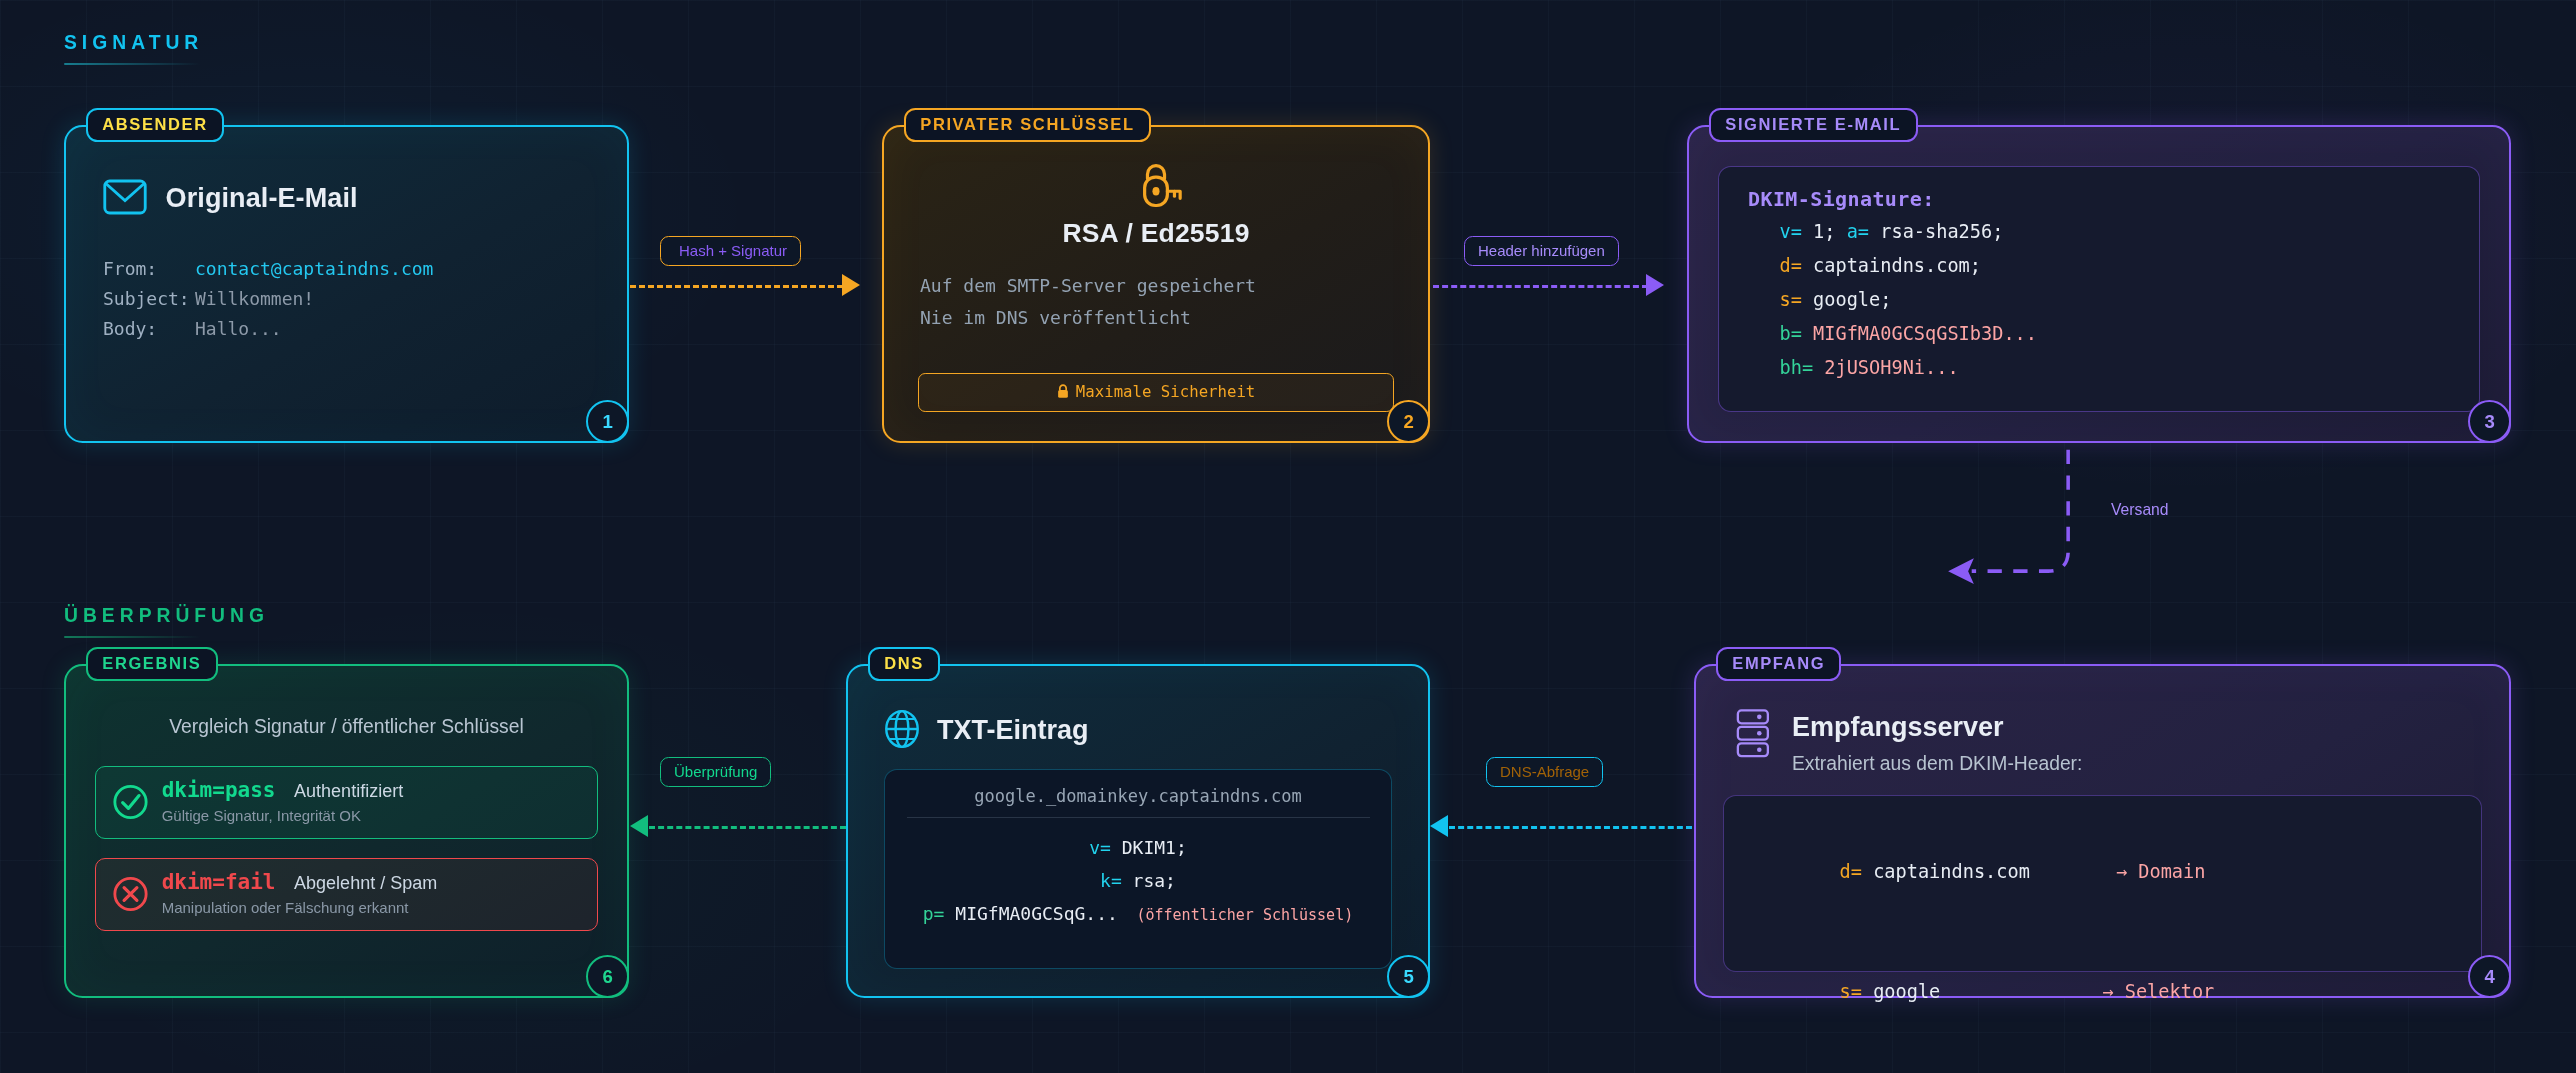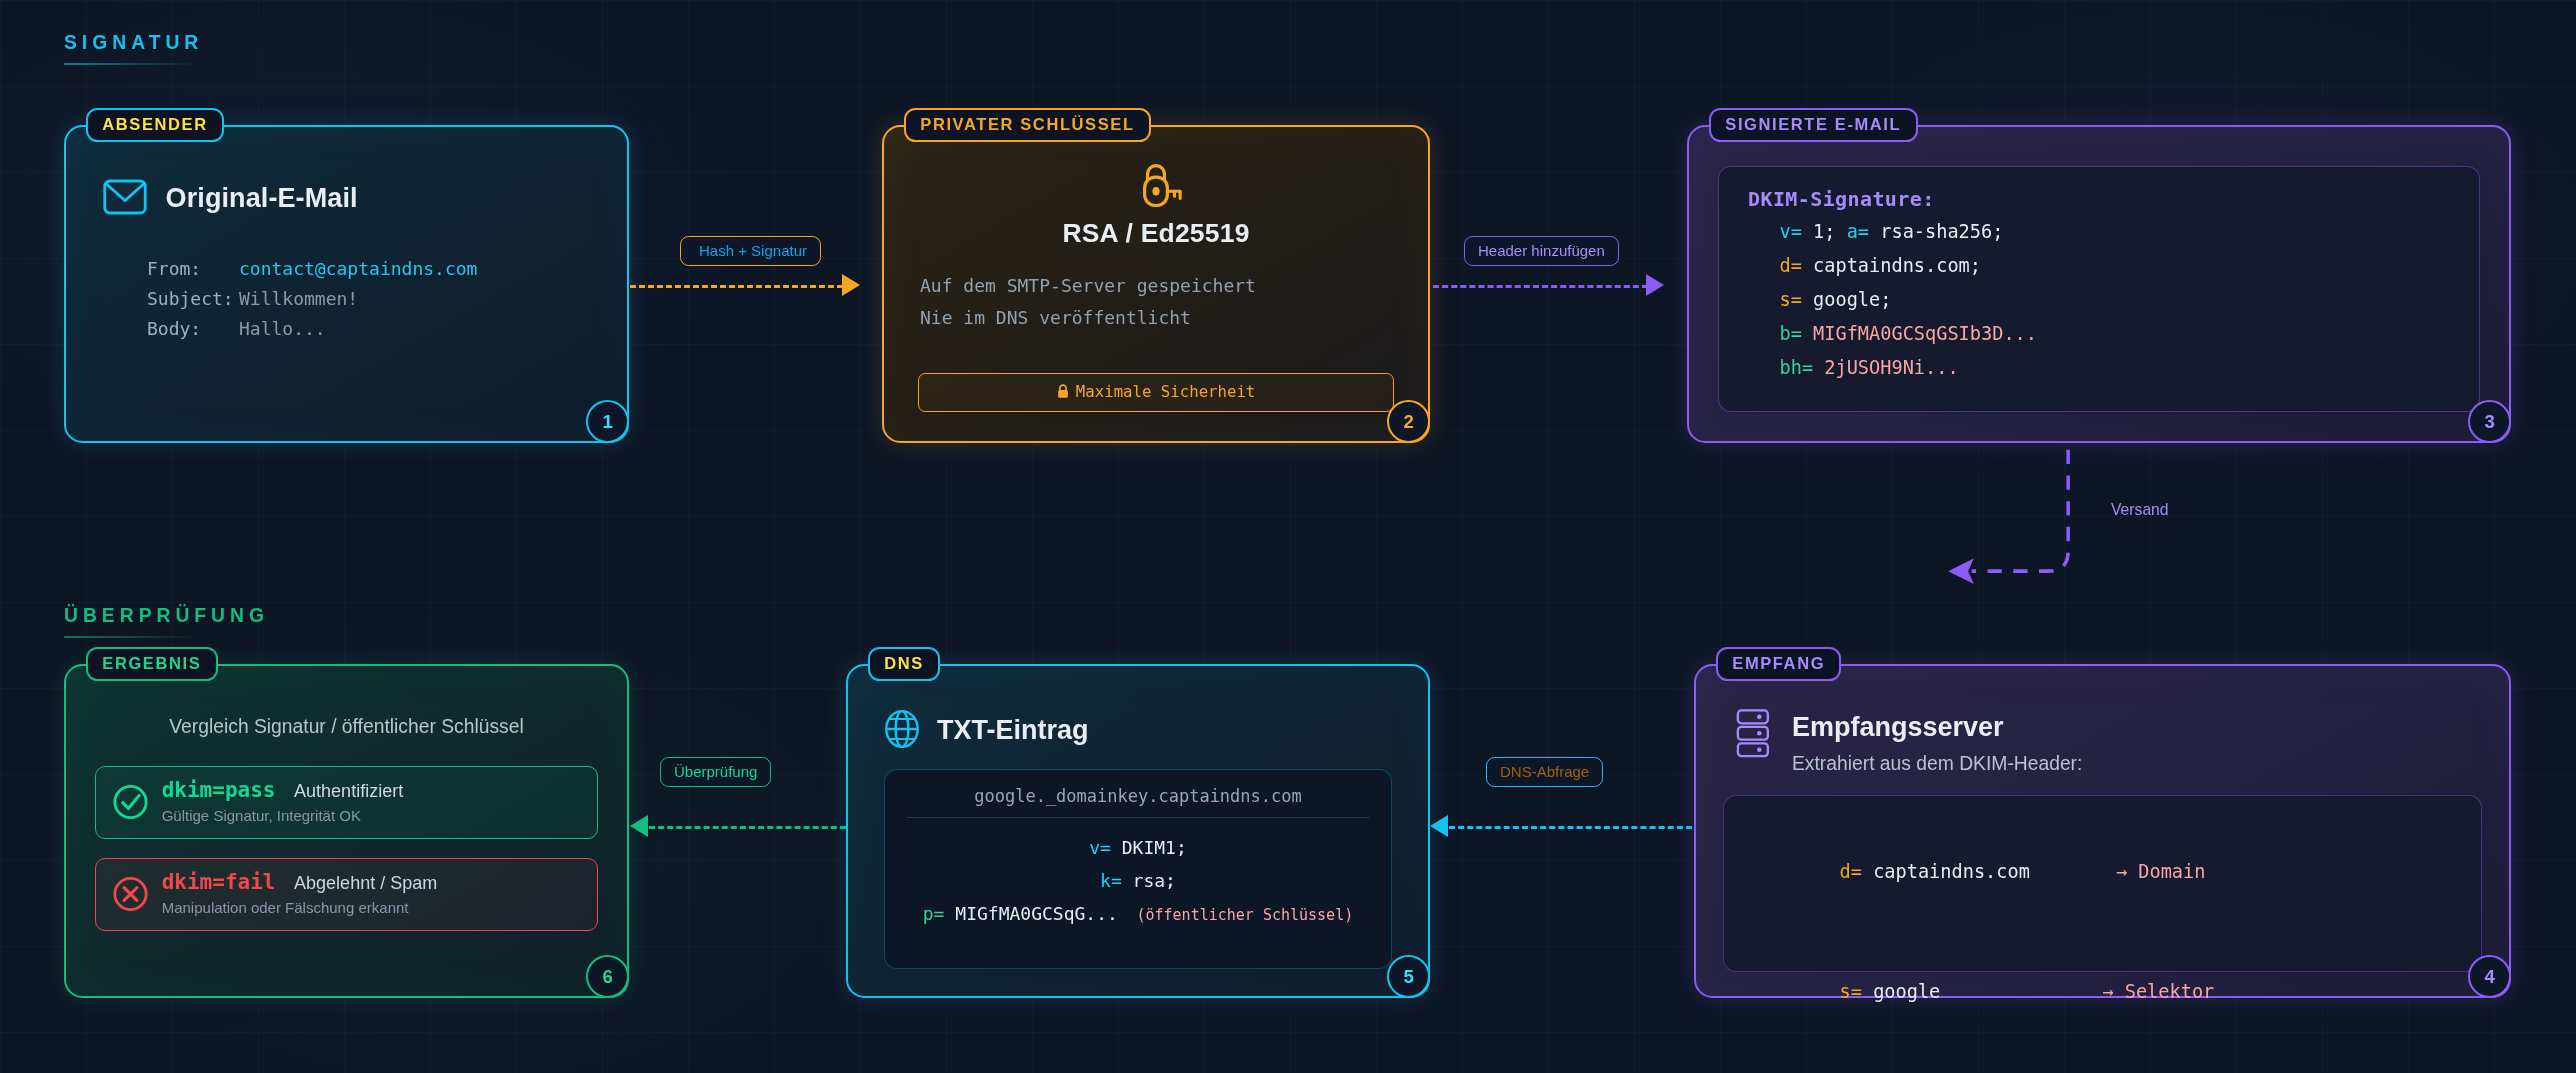--- a/index.html
+++ b/index.html
@@ -75,21 +75,21 @@
           box-shadow:0 0 24px rgba(18,189,126,.15), inset 0 0 50px rgba(18,189,126,.05);}
   .t-green .card-badge{border-color:#12bd7e;color:#1fd68f;}
   .t-green .card-num{border-color:#12bd7e;color:#1fd68f;}
 
   
   .c1-head{display:flex;align-items:center;gap:18.6px;position:absolute;left:37px;top:52px;}
   .c1-title{font-size:27px;font-weight:700;color:#e9eef5;letter-spacing:0.1px;}
   .c1-fields{position:absolute;left:37px;top:127px;
     font-family:"DejaVu Sans Mono",monospace;font-size:18px;line-height:30px;}
   .c1-fields .row{display:flex;}
-  .c1-fields .k{color:#9fb0c2;width:92px;margin-left:44px;}
+  .c1-fields .k{color:#9fb0c2;width:92px;}
   .c1-fields .v-accent{color:#24c8f0;}
   .c1-fields .v-mute{color:#8d9aa9;}
 
   
   .c2-wrap{position:absolute;left:0;right:0;top:34px;text-align:center;}
   .c2-title{font-size:26.5px;font-weight:700;color:#e9eef5;margin-top:2.9px;letter-spacing:0.2px;}
   .c2-lines{position:absolute;left:36px;top:143px;
     font-family:"DejaVu Sans Mono",monospace;font-size:18px;line-height:31.5px;color:#93a2b2;}
   .c2-chip{
     position:absolute;left:34px;right:34px;bottom:29px;
@@ -179,21 +179,21 @@
       <div class="row">
         <span class="k">Body:</span>
         <span class="v-mute">Hallo...</span>
       </div>
     </div>
 
     <div class="card-num">1</div>
   </div>
 
   <div class="arrow" style="left:630px;top:236px;width:250px;height:79px;">
-    <div class="arr-pill" style="left:50px;top:0;border-color:#f5a623;color:#0ea5e9;padding-left:18px;">Hash + Signatur</div>
+    <div class="arr-pill" style="left:30px;top:0;border-color:#f5a623;color:#8b5cf6;padding-left:18px;">Hash + Signatur</div>
     <div class="arr-line" style="left:0;top:49px;width:213px;border-top-color:#f5a623;"></div>
     <div class="arr-head" style="left:212px;top:38px;border-left:18.6px solid #f5a623;"></div>
   </div>
 
   <div class="card t-orange" style="left:882px;top:125px;width:548px;height:318px;">
     <div class="card-badge">PRIVATER SCHLÜSSEL</div>
 
     <div class="c2-wrap">
       <span>
         <svg width="54" height="52" viewBox="0 0 76 72" fill="none">

